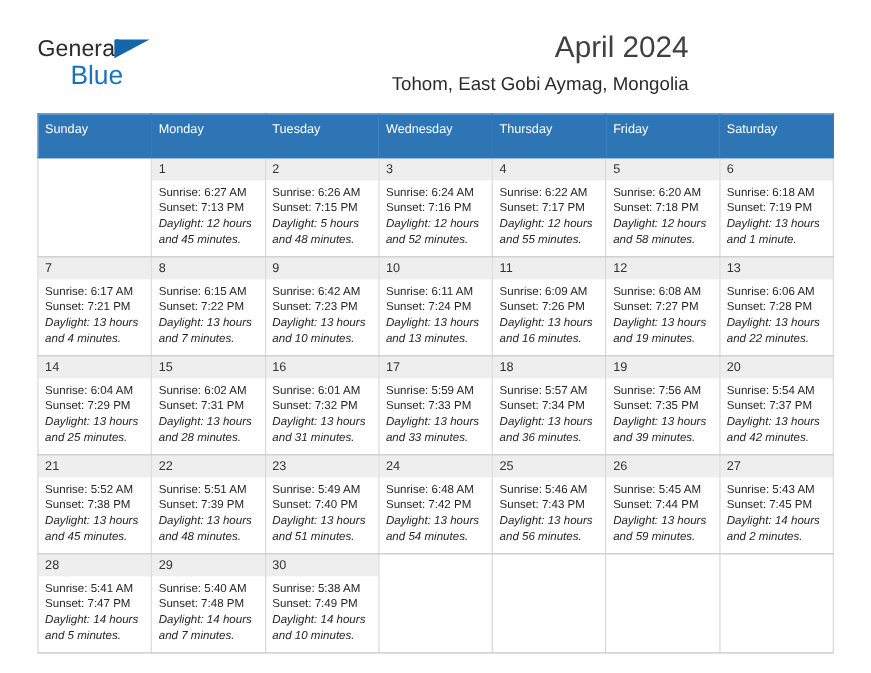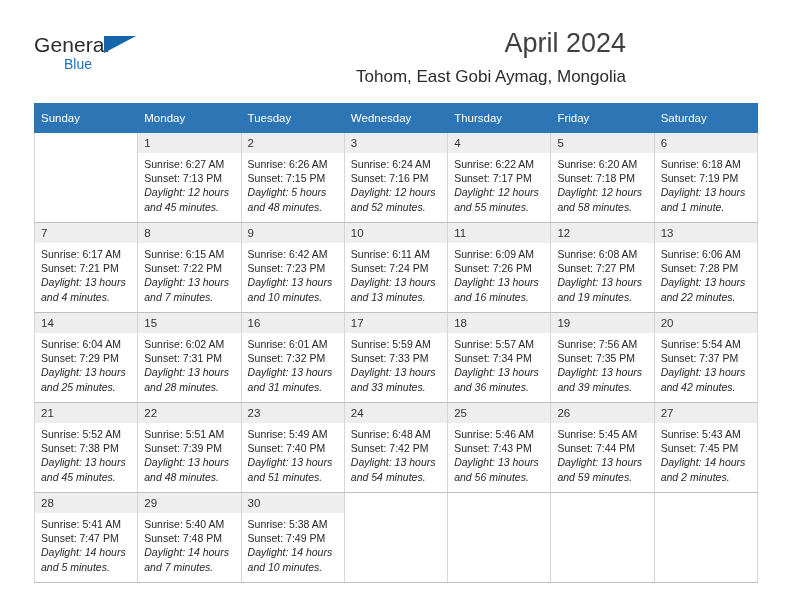--- a/index.html
+++ b/index.html
@@ -51,21 +51,21 @@
     top: 2px;
     width: 0;
     height: 0;
     border-left: 32px solid #1565aa;
     border-bottom: 17px solid transparent;
   }
   .brand-row2 {
     display: block;
     margin-top: 2px;
     margin-left: 30px;
-    font-size: 14px;
+    font-size: 24px;
     color: #1a72c0;
     font-family: "Liberation Sans", sans-serif;
   }
   .title-block {
     position: absolute;
     right: 34px;
     top: 28px;
     text-align: right;
   }
   .cal-title {
@@ -91,21 +91,21 @@
     width: 724px;
     border-collapse: collapse;
     table-layout: fixed;
   }
   .calendar th {
     background: #2e75b6;
     color: #ffffff;
     font-size: 11.5px;
     font-weight: normal;
     text-align: left;
-    padding: 5px 0 5px 6px;
+    padding: 5px 0 16px 6px;
     border: 1px solid #2e75b6;
     height: 18px;
     vertical-align: middle;
   }
   .calendar td {
     width: 103.4px;
     vertical-align: top;
     border-left: 1px solid #d6d6d6;
     border-right: 1px solid #d6d6d6;
     border-bottom: 1px solid #bfbfbf;

